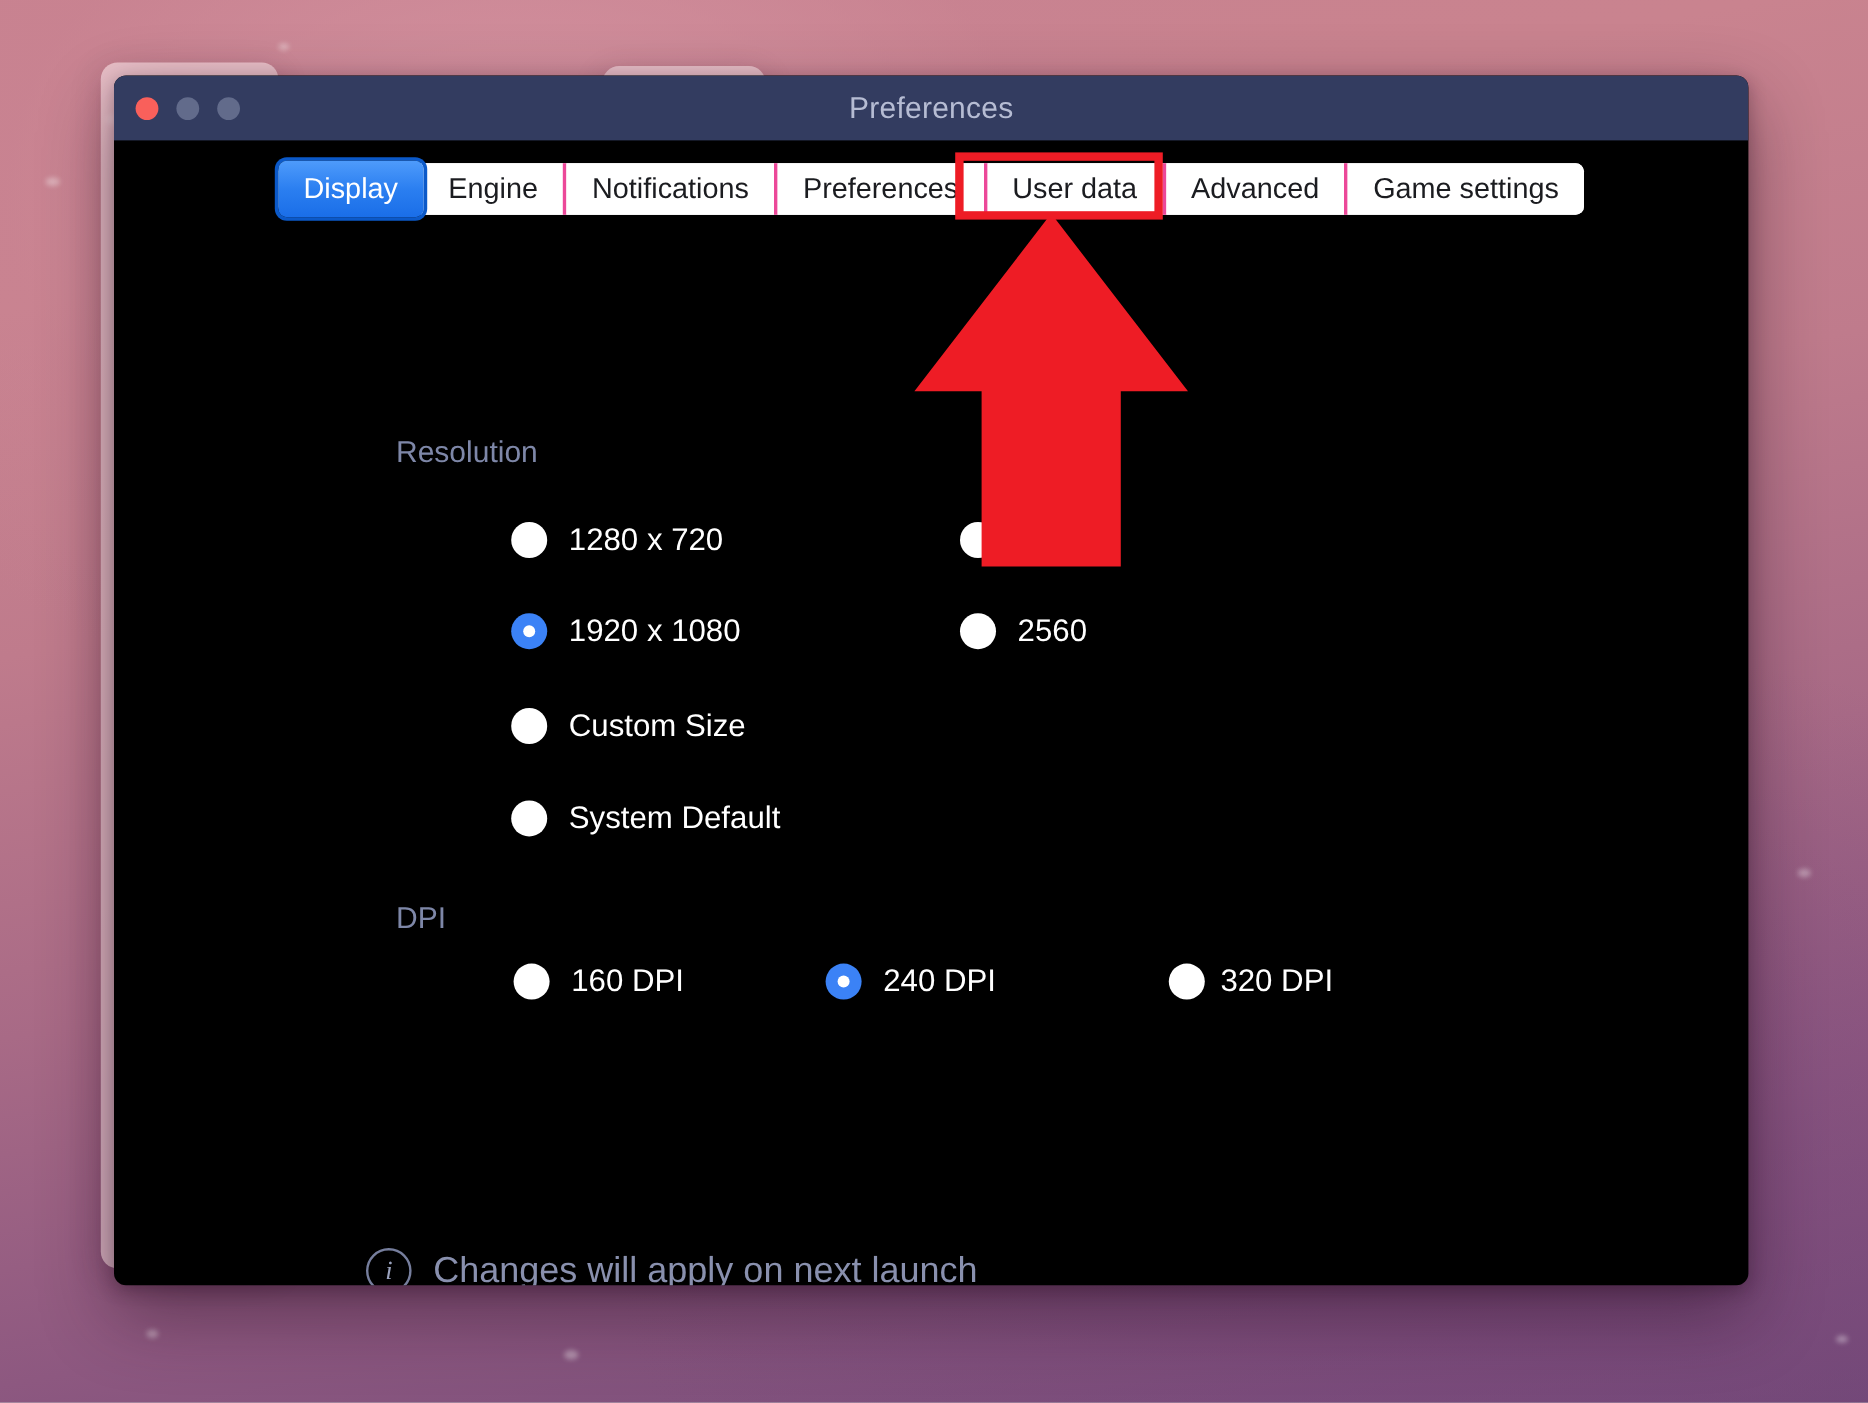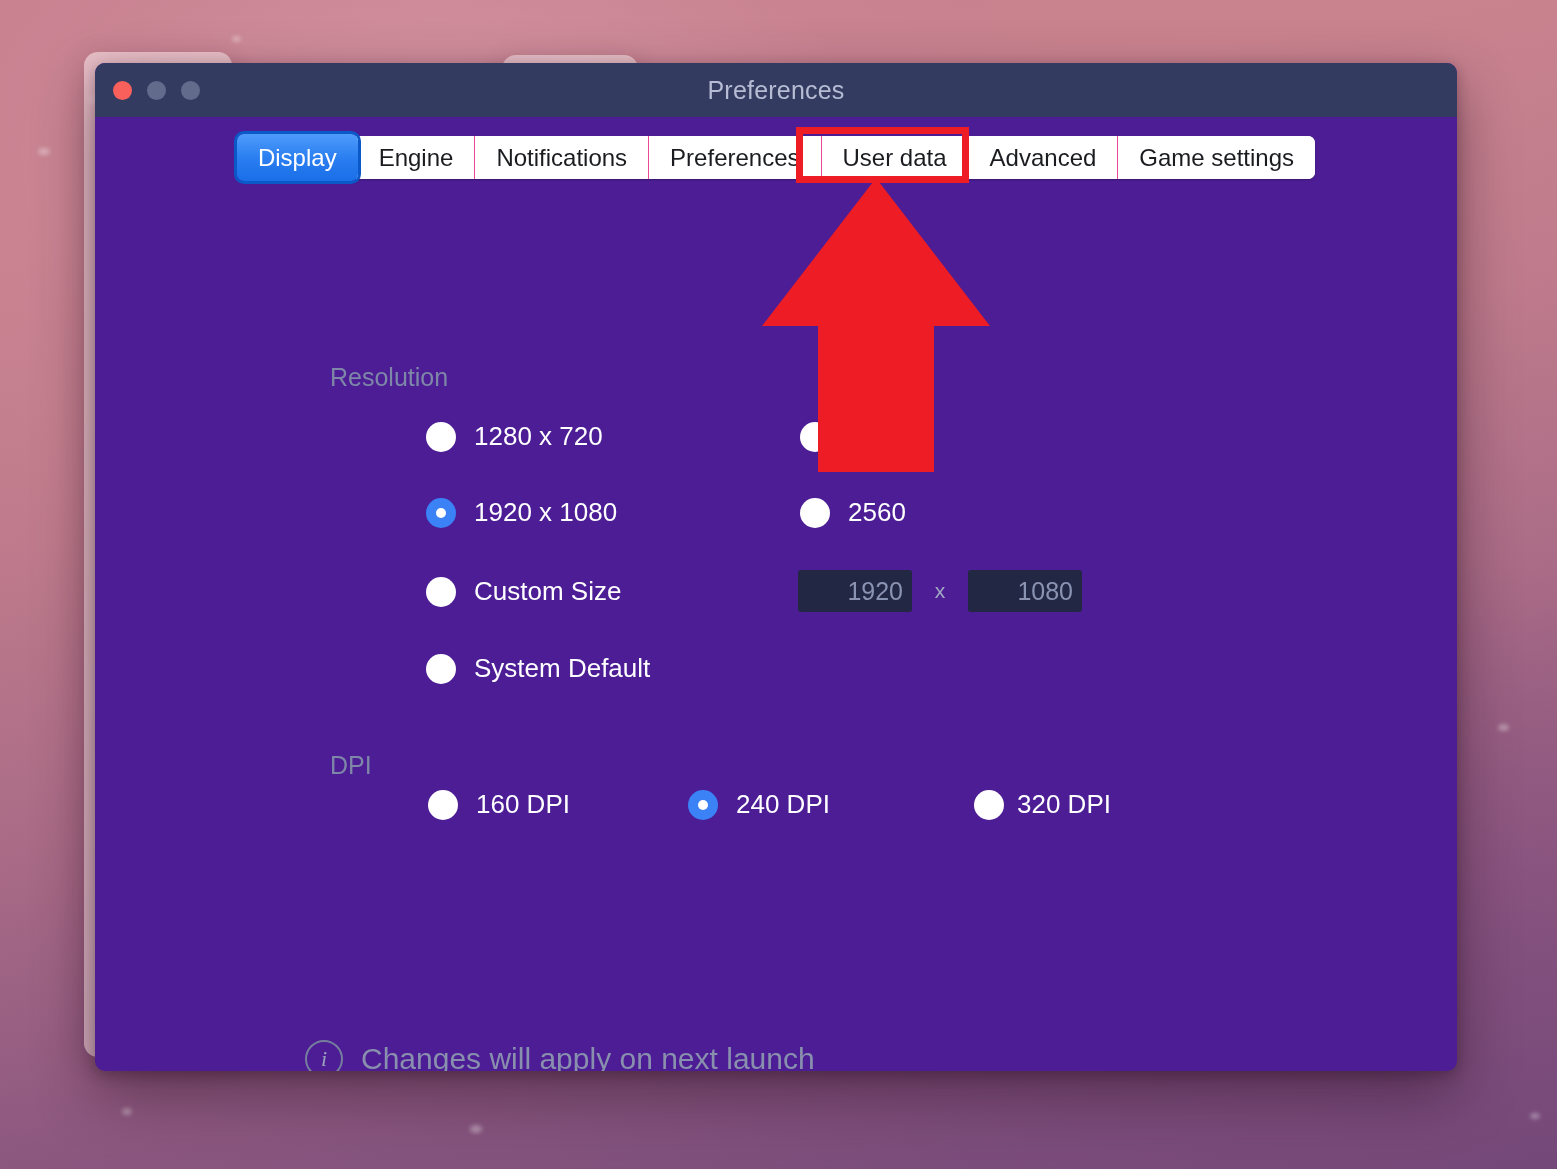--- a/index.html
+++ b/index.html
@@ -49,21 +49,21 @@
   #bg-window-top   { left: 502px; top: 55px;  width: 136px; height: 60px; }
 
   
   #preferences-window {
     position: absolute;
     left: 95px;
     top: 63px;
     width: 1362px;
     height: 1008px;
     border-radius: 10px;
-    background: #4c1d95;
+    background: #000000;
     box-shadow: 0 24px 60px rgba(35,10,30,0.45), 0 4px 14px rgba(35,10,30,0.3);
     overflow: hidden;
     display: flex;
     flex-direction: column;
   }
 
   
   #titlebar {
     height: 54px;
     flex: 0 0 54px;
@@ -115,21 +115,21 @@
     box-shadow: 0 1px 2px rgba(0,0,0,0.25);
   }
   .tab {
     display: flex;
     align-items: center;
     justify-content: center;
     padding: 0 21px;
     font-size: 24px;
     color: #1b1c20;
     background: #ffffff;
-    border-right: 1px solid #ec4899;
+    border-right: 3px solid #ec4899;
     white-space: nowrap;
     position: relative;
     cursor: default;
   }
   .tab:first-child { border-top-left-radius: 7px; border-bottom-left-radius: 7px; }
   .tab:last-child  { border-right: none; border-top-right-radius: 7px; border-bottom-right-radius: 7px; text-align: center; }
   .tab.active {
     background: linear-gradient(180deg, #4e9bfb 0%, #2a7ef0 52%, #1a6ee8 100%);
     color: #ffffff;
     border-radius: 7px;
@@ -177,20 +177,21 @@
   }
   #resolution-title { position: absolute; left: 235px; top: 184px; }
   #dpi-title        { position: absolute; left: 235px; top: 572px; }
 
   .radio-row {
     position: absolute;
     display: flex;
     align-items: center;
     gap: 18px;
     cursor: default;
+    margin-top: 13px;
   }
   .radio {
     width: 30px;
     height: 30px;
     border-radius: 50%;
     background: #ffffff;
     flex: 0 0 30px;
     display: flex;
     align-items: center;
     justify-content: center;
@@ -344,25 +345,20 @@
 
     <div class="radio-row" id="res-1600">
       <span class="radio"></span>
       <span class="radio-label">1600</span>
     </div>
     <div class="radio-row" id="res-2560">
       <span class="radio"></span>
       <span class="radio-label">2560</span>
     </div>
 
-    <div id="custom-size-row">
-      <input class="size-input" id="custom-width" type="text" placeholder="1920" style="">
-      <span id="size-x">x</span>
-      <input class="size-input" id="custom-height" type="text" placeholder="1080" style="">
-    </div>
 
     <h2 class="section-title" id="dpi-title">DPI</h2>
 
     <div class="radio-row" id="dpi-160">
       <span class="radio"></span>
       <span class="radio-label">160 DPI</span>
     </div>
     <div class="radio-row" id="dpi-240">
       <span class="radio checked"></span>
       <span class="radio-label">240 DPI</span>

